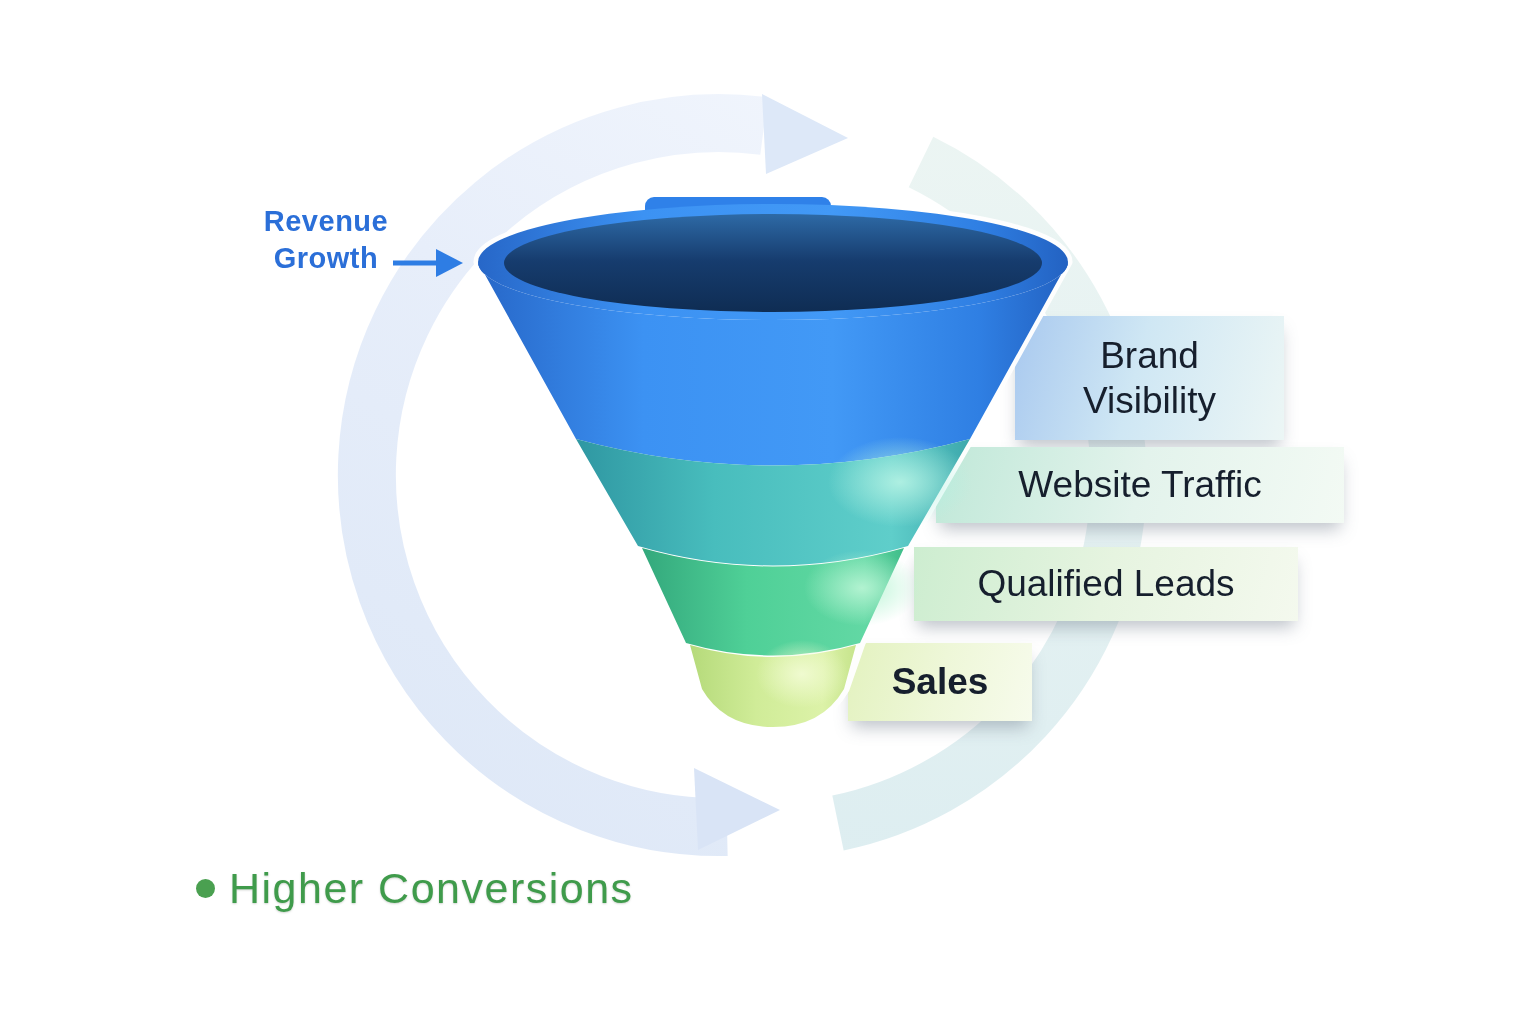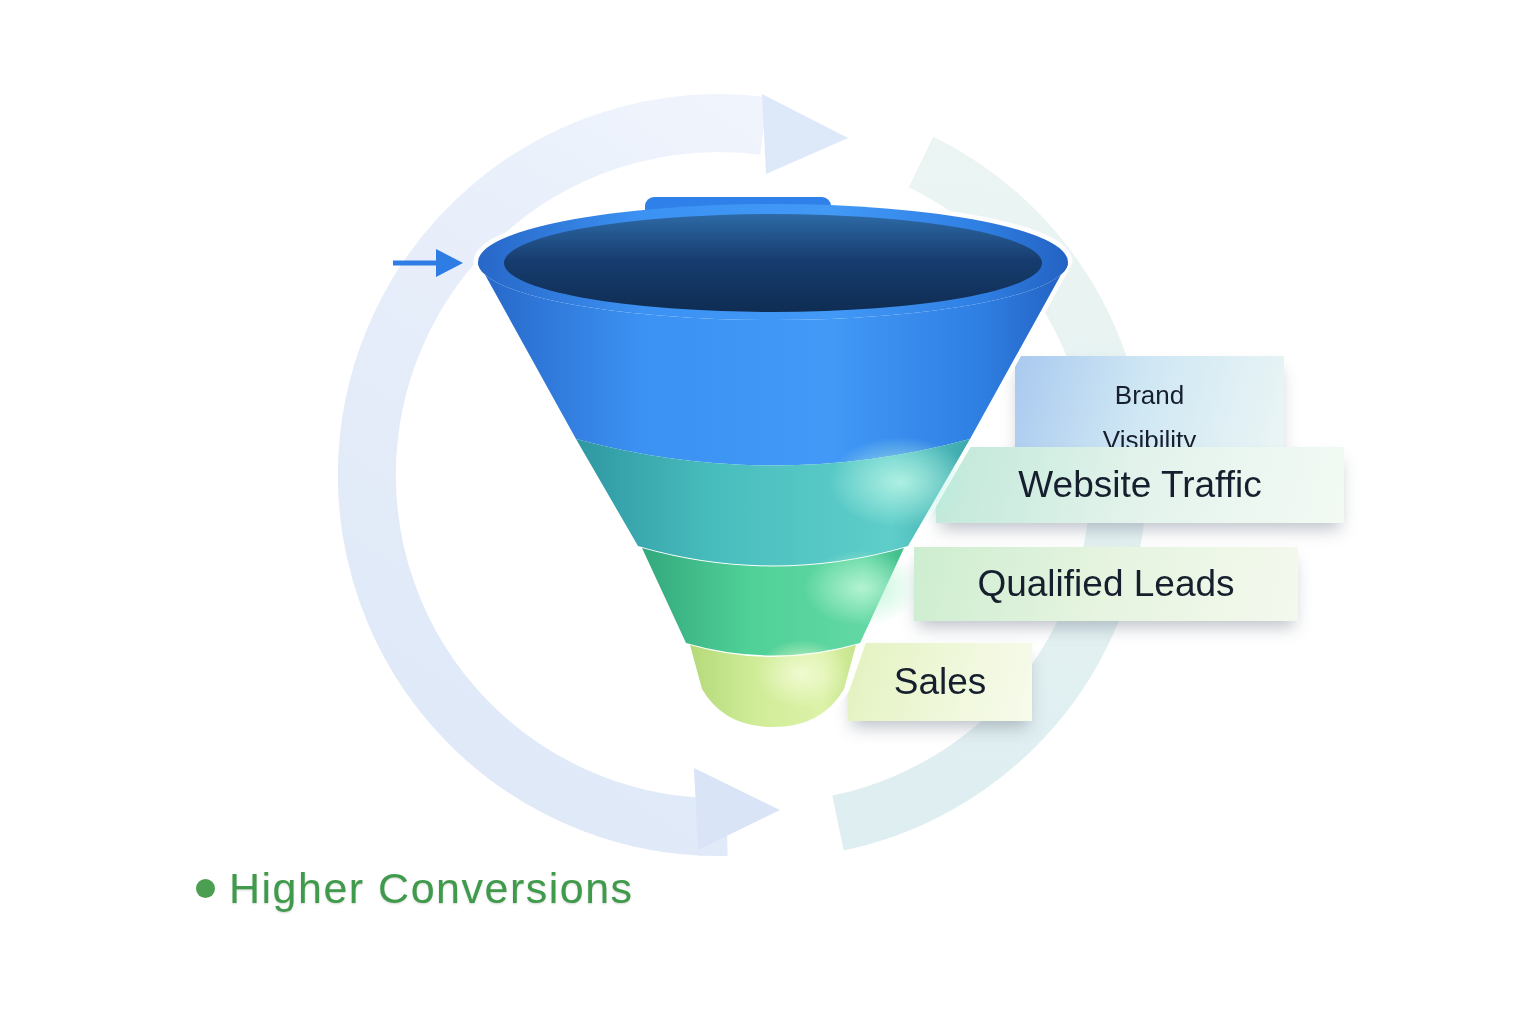--- a/index.html
+++ b/index.html
@@ -3,28 +3,28 @@
 <meta charset="utf-8">
 <style>
   html,body{margin:0;padding:0;background:#ffffff;}
   #stage{position:relative;width:1536px;height:1024px;background:#ffffff;overflow:hidden;
          font-family:"Liberation Sans", sans-serif;}
   #stage svg{position:absolute;left:0;top:0;}
   #ring-layer{z-index:1;}
   .tag{position:absolute;z-index:2;display:flex;align-items:center;justify-content:center;
        color:#161f2d;white-space:pre-line;text-align:center;
        box-shadow:0 10px 16px -4px rgba(108,120,136,0.45);}
-  #tag-brand{left:1015px;top:316px;width:269px;height:124px;font-size:26px;line-height:45px;
-       background:linear-gradient(105deg,#a9c9ef 0%,#cfe7f4 45%,#ecf6f5 100%);margin-top:40px;}
+  #tag-brand{left:1015px;top:316px;width:269px;height:124px;font-size:37px;line-height:45px;
+       background:linear-gradient(105deg,#a9c9ef 0%,#cfe7f4 45%,#ecf6f5 100%);}
   #tag-website{left:936px;top:447px;width:408px;height:76px;font-size:37px;
        background:linear-gradient(105deg,#c0e8d8 0%,#e3f3ec 50%,#f3faf4 100%);}
   #tag-qualified{left:908px;top:547px;width:384px;height:74px;font-size:37px;
        background:linear-gradient(105deg,#cdedd0 0%,#e6f4e0 50%,#f4f9ee 100%);margin-left:6px;}
   #tag-sales{left:848px;top:643px;width:184px;height:78px;font-size:37px;
-       background:linear-gradient(105deg,#e3f2bf 0%,#eef7d8 50%,#f7fbec 100%);}
+       background:linear-gradient(105deg,#e3f2bf 0%,#eef7d8 50%,#f7fbec 100%);font-weight:bold;}
   #funnel-layer{z-index:3;}
   #revenue-label{position:absolute;z-index:4;left:233px;top:203px;width:186px;
        color:#2b6fd8;font-size:29px;line-height:37px;font-weight:600;letter-spacing:0.5px;
        text-align:center;white-space:pre-line;}
   .benefit{position:absolute;z-index:4;display:flex;align-items:center;
        color:#3f9b4b;font-size:43px;font-weight:500;letter-spacing:1.5px;
        text-shadow:0 1px 2px rgba(150,160,150,0.45);}
   .benefit .dot{width:19px;height:19px;border-radius:50%;background:#4aa050;
        margin-right:14px;flex:0 0 auto;}
   #benefit-left{left:196px;top:864px;}
@@ -131,19 +131,21 @@
     <path d="M 642 548 Q 773 585 904 548 L 860 643 Q 773 668 686 643 Z" fill="url(#gGreen)"></path>
     <ellipse cx="862" cy="588" rx="58" ry="38" fill="url(#rGreen)"></ellipse>
 
     <path d="M 690 645 Q 773 669 856 645 L 844 689 Q 822 727 773 727 Q 724 727 702 689 Z" fill="url(#gLime)"></path>
     <ellipse cx="802" cy="674" rx="46" ry="34" fill="url(#rLime)"></ellipse>
 
     <line x1="393" y1="263" x2="436" y2="263" stroke="#2e7de4" stroke-width="5"></line>
     <polygon points="436,249 436,277 463,263" fill="#2e7de4"></polygon>
   </svg>
 
+  <div id="revenue-label">Revenue
+Growth</div>
 
   <div class="benefit" id="benefit-left">
     <span class="dot"></span>
     <span>Higher Conversions</span>
   </div>
 
 </div>
 
 </body></html>

